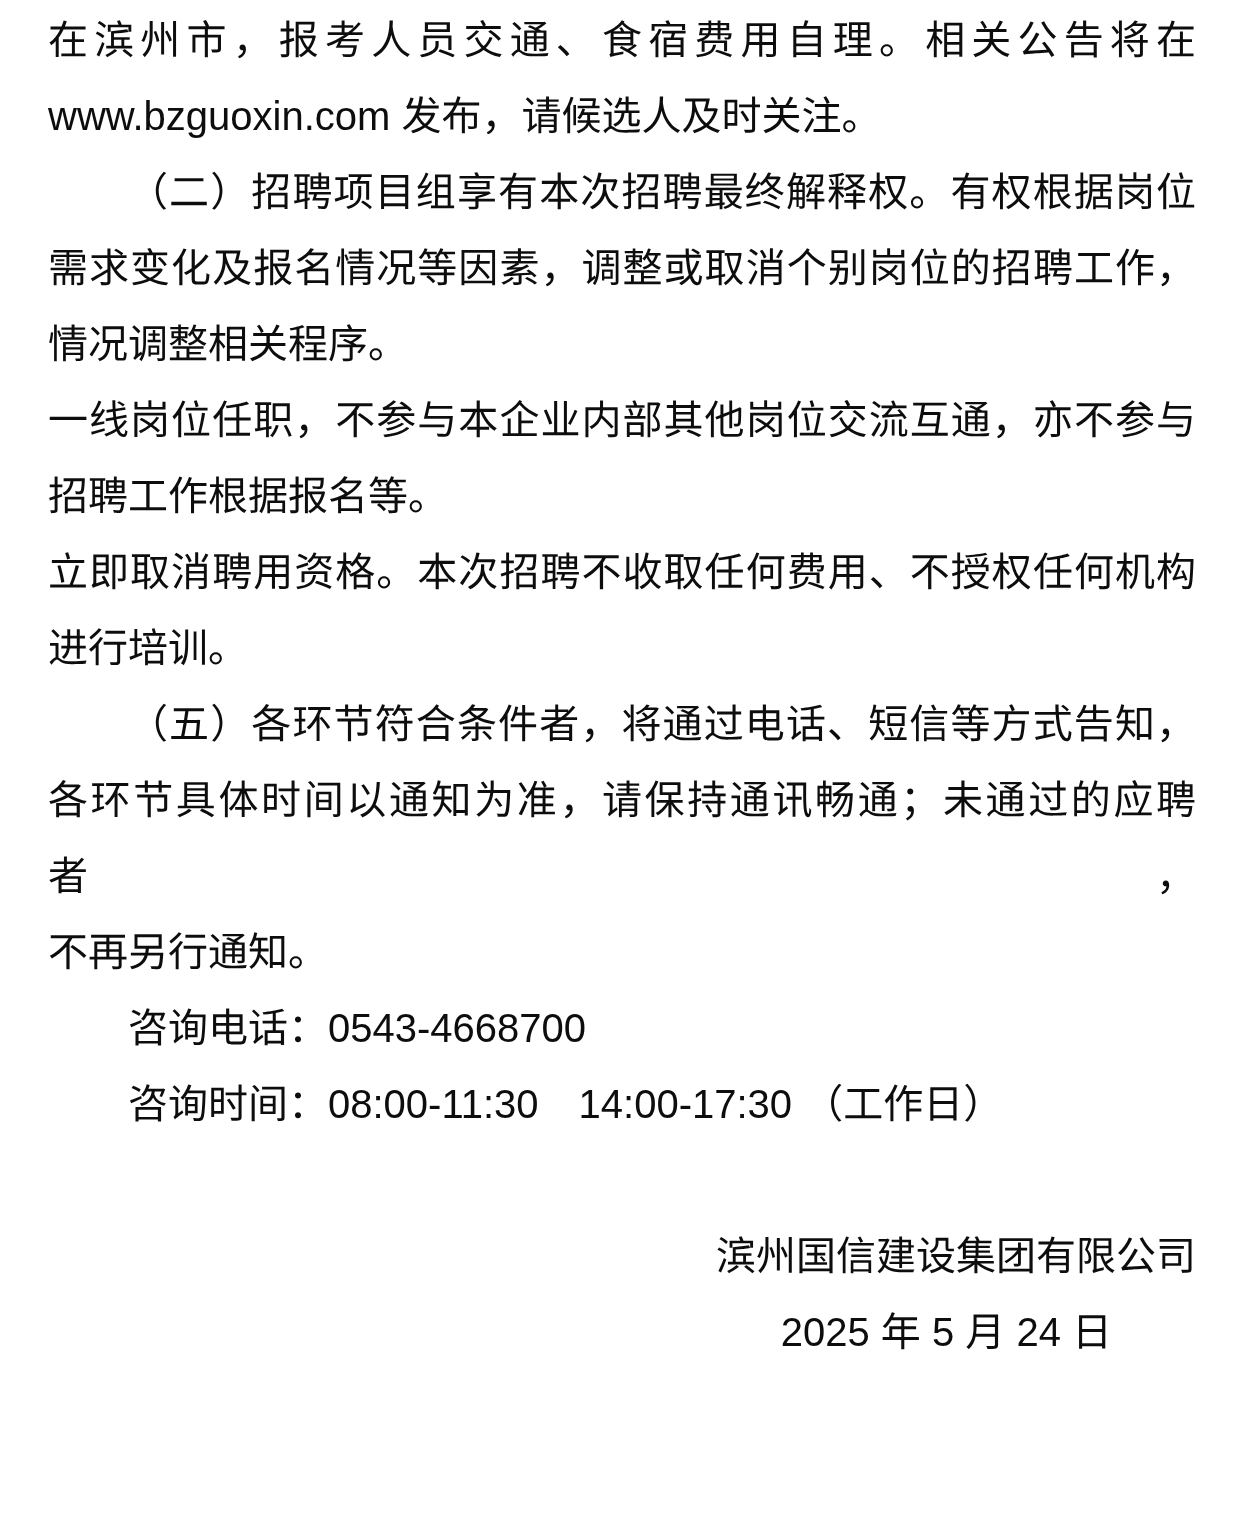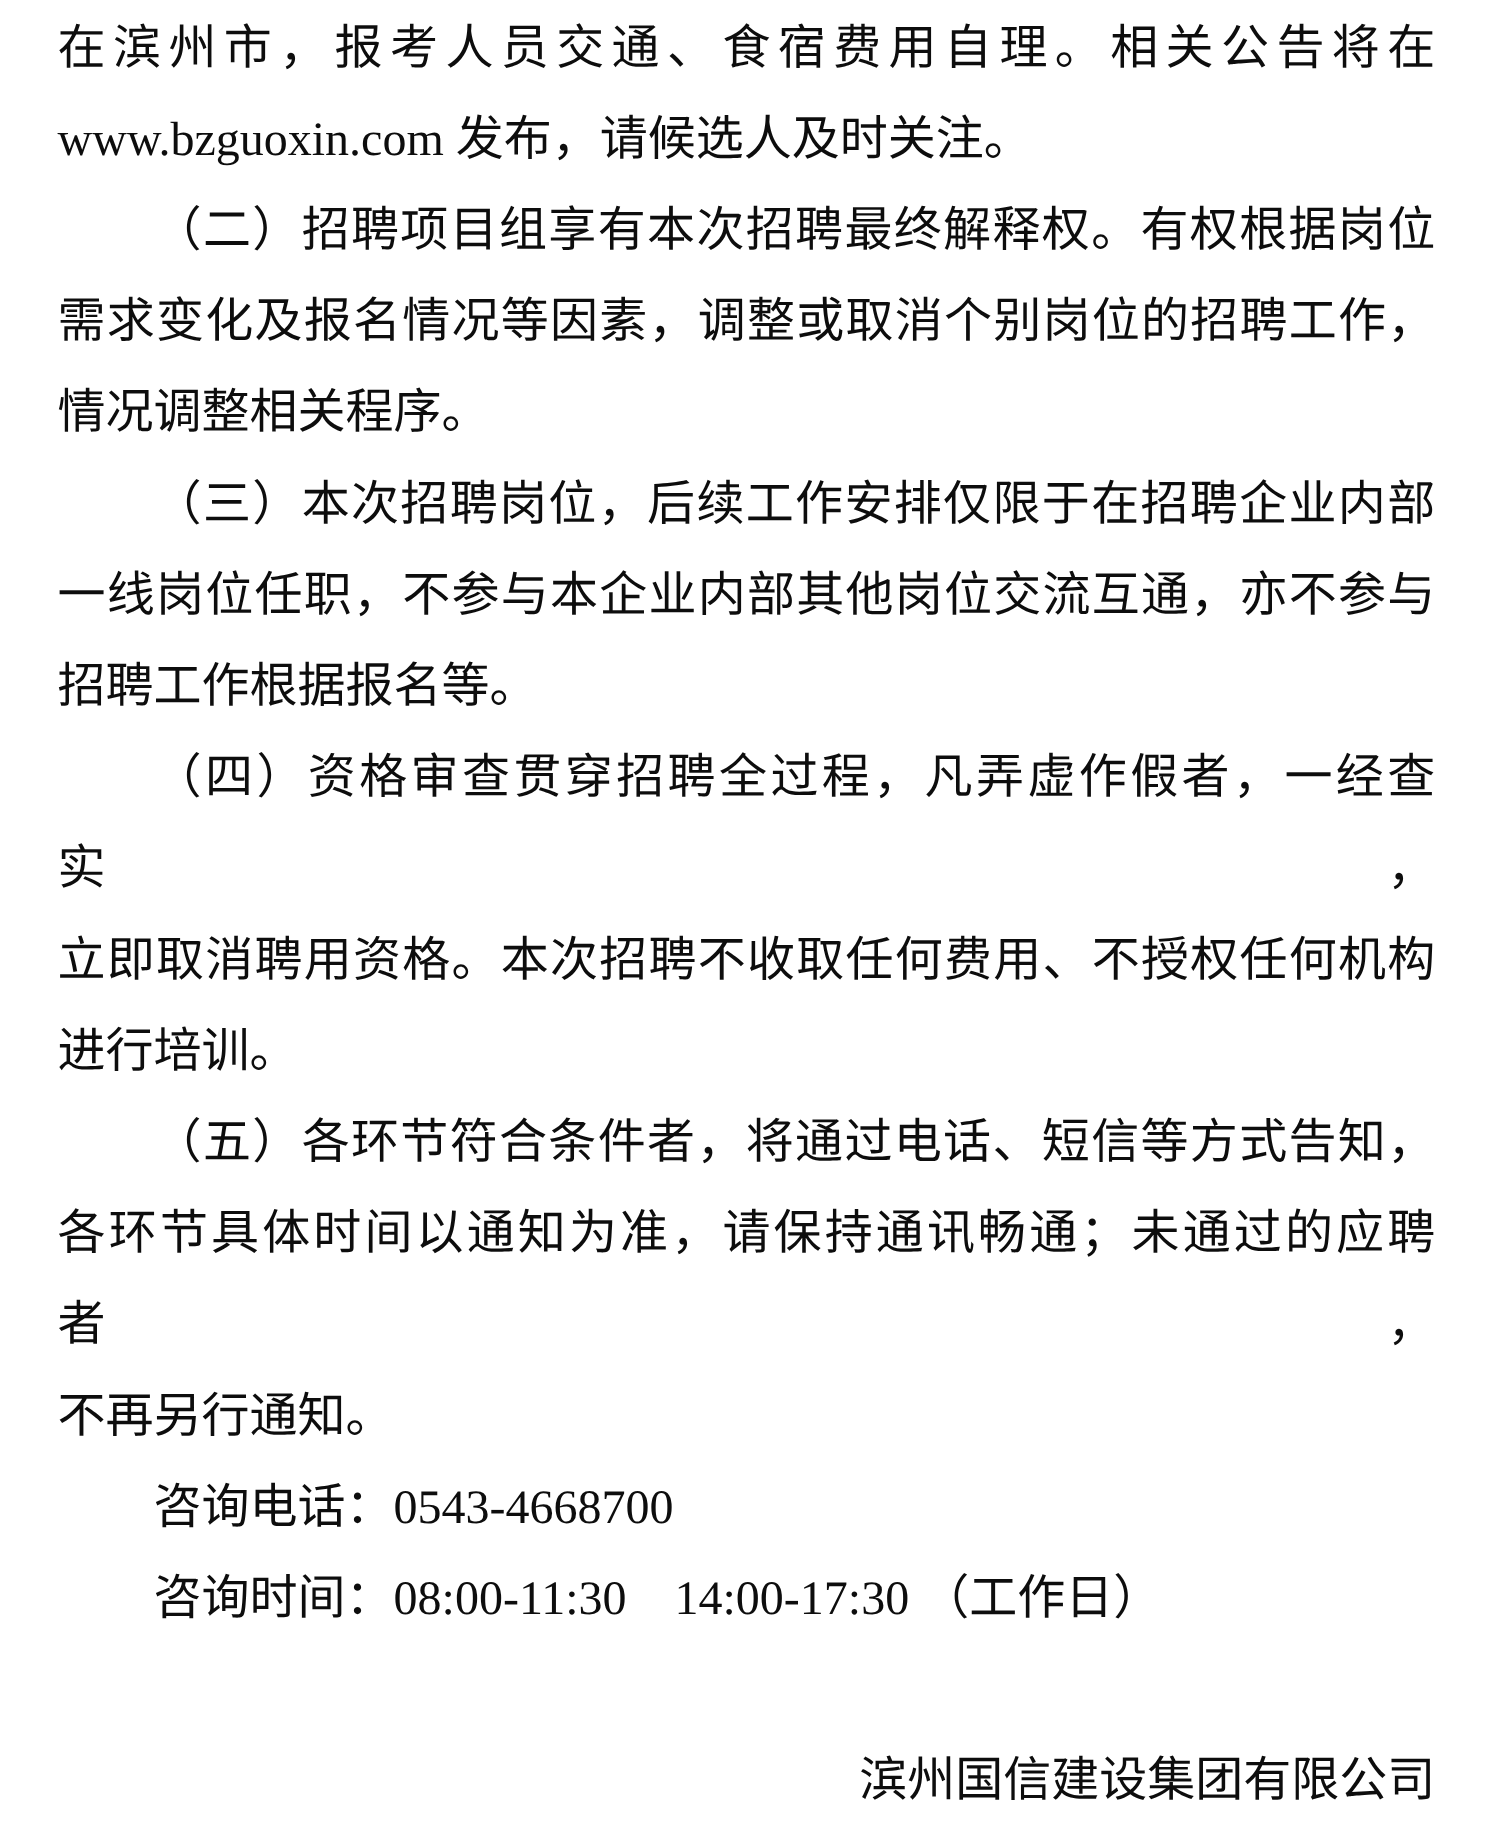--- a/index.html
+++ b/index.html
@@ -8,21 +8,21 @@
     background: #ffffff;
   }
   .page {
     position: relative;
     box-sizing: border-box;
     width: 1240px;
     height: 1525px;
     padding: 2px 44px 0 48px;
     background: #ffffff;
     color: #0d0d0d;
-    font-family: Liberation Serif, serif;
+    font-family: Liberation Sans, sans-serif;
     overflow: hidden;
   }
   .line {
     margin: 0;
     font-size: 40px;
     line-height: 76px;
     text-align: right;
     text-align-last: left;
     white-space: pre-wrap;
   }
@@ -49,25 +49,23 @@
 
 <div class="page">
 
   <p class="line justify">在滨州市，报考人员交通、食宿费用自理。相关公告将在</p>
   <p class="line">www.bzguoxin.com 发布，请候选人及时关注。</p>
 
   <p class="line justify indent">（二）招聘项目组享有本次招聘最终解释权。有权根据岗位</p>
   <p class="line justify">需求变化及报名情况等因素，调整或取消个别岗位的招聘工作，</p>
   <p class="line">情况调整相关程序。</p>
 
-  <p class="line justify indent">（三）本次招聘岗位，后续工作安排仅限于在招聘企业内部</p>
   <p class="line justify">一线岗位任职，不参与本企业内部其他岗位交流互通，亦不参与</p>
   <p class="line">招聘工作根据报名等。</p>
 
-  <p class="line justify indent">（四）资格审查贯穿招聘全过程，凡弄虚作假者，一经查实，</p>
   <p class="line justify">立即取消聘用资格。本次招聘不收取任何费用、不授权任何机构</p>
   <p class="line">进行培训。</p>
 
   <p class="line justify indent">（五）各环节符合条件者，将通过电话、短信等方式告知，</p>
   <p class="line justify">各环节具体时间以通知为准，请保持通讯畅通；未通过的应聘者，</p>
   <p class="line">不再另行通知。</p>
 
   <p class="line indent">咨询电话：0543-4668700</p>
   <p class="line indent">咨询时间：08:00-11:30　14:00-17:30 （工作日）</p>
 

